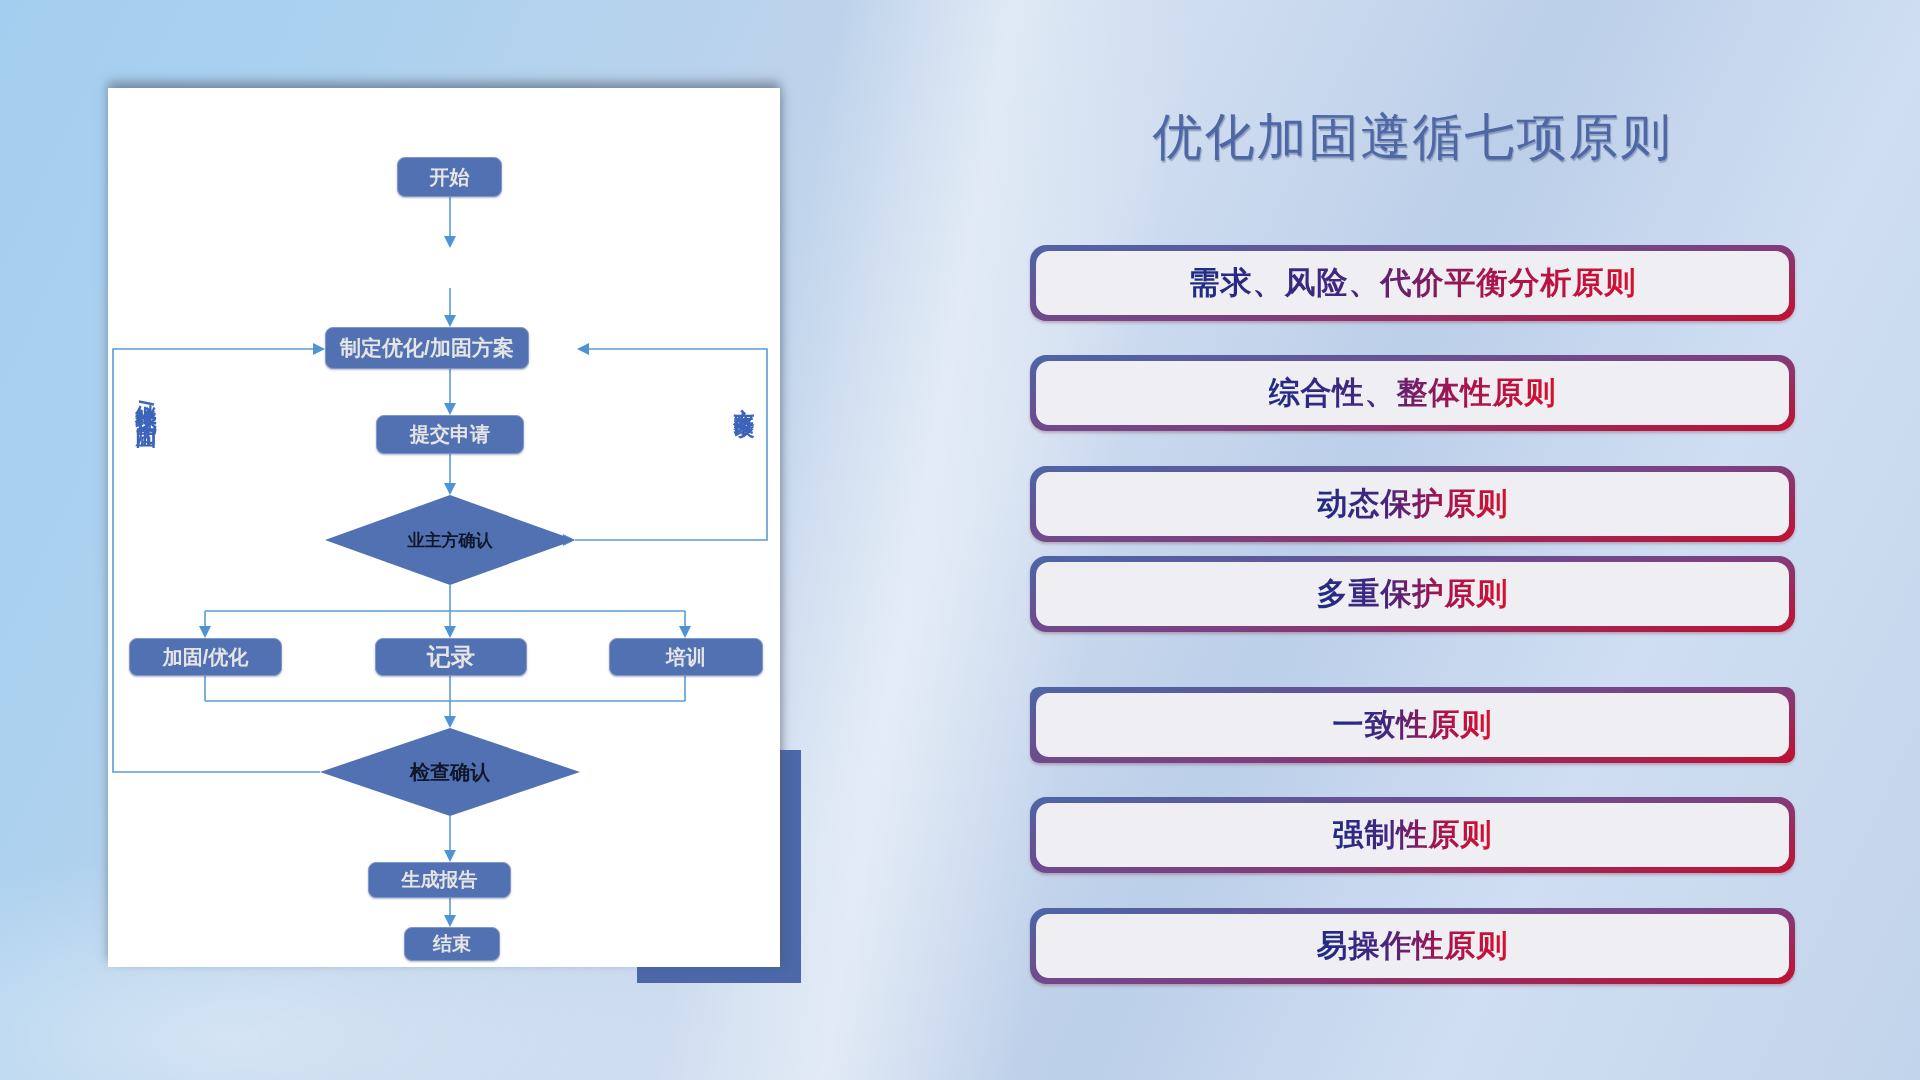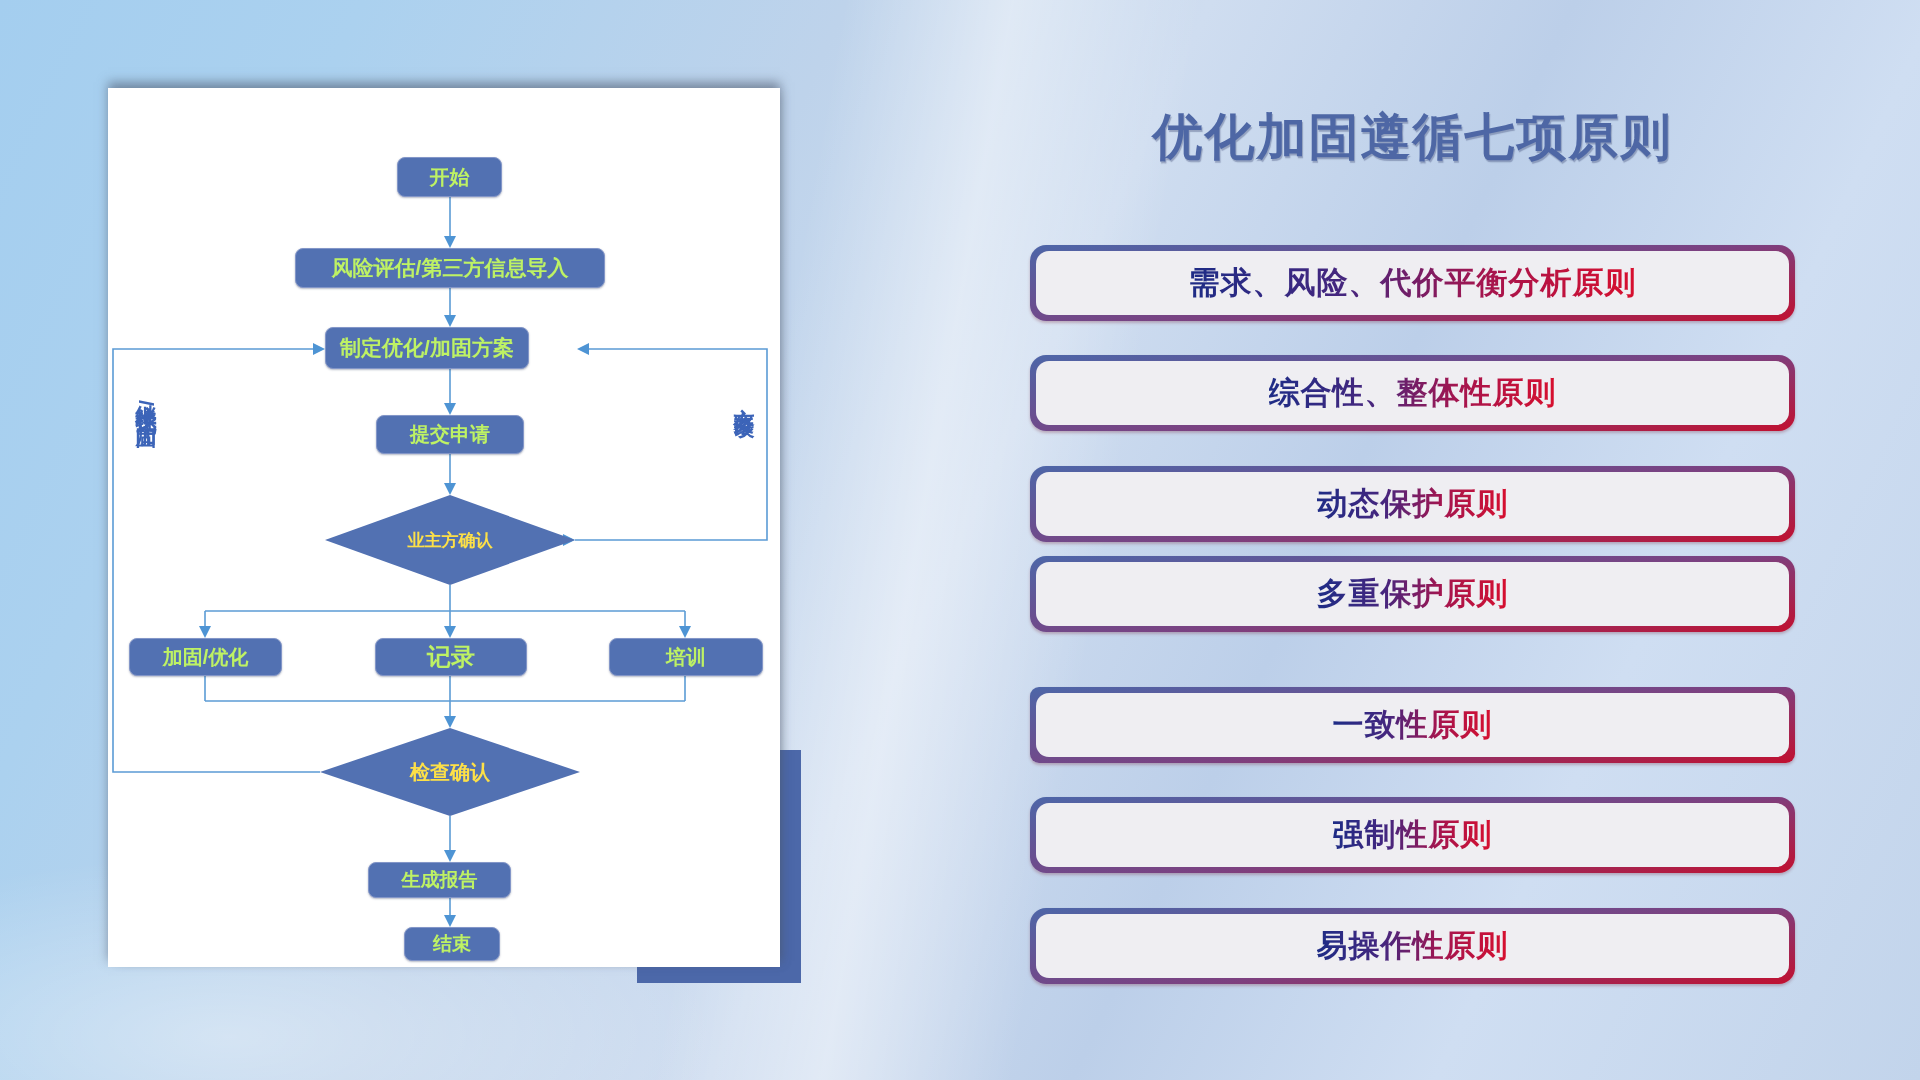--- a/index.html
+++ b/index.html
@@ -21,37 +21,37 @@
 
   
   .accent-rect{position:absolute;left:637px;top:750px;width:164px;height:233px;background:var(--accent-rect);}
   .flow-card{
     position:absolute;left:108px;top:88px;width:672px;height:879px;background:#ffffff;
     box-shadow:0 -6px 10px rgba(75,85,105,.55), 6px 0 10px -5px rgba(75,85,105,.30);
   }
   .flow-card svg{position:absolute;left:0;top:0;}
   .fnode{
     position:absolute;background:var(--node-blue);border:1px solid var(--node-border);
-    border-radius:8px;color:#bef264;font-weight:bold;display:flex;align-items:center;justify-content:center;
+    border-radius:8px;color:#e5e5e5;font-weight:bold;display:flex;align-items:center;justify-content:center;
     white-space:nowrap;box-shadow:0 1px 2px rgba(40,55,95,.35);
   }
   .fdiamond{
-    position:absolute;background:var(--node-blue);color:#fde047;font-weight:bold;
+    position:absolute;background:var(--node-blue);color:#0f172a;font-weight:bold;
     display:flex;align-items:center;justify-content:center;white-space:nowrap;
     clip-path:polygon(50% 0,100% 50%,50% 100%,0 50%);
   }
   .vlabel{
     position:absolute;writing-mode:vertical-rl;color:var(--label-blue);
     font-weight:bold;font-size:21px;letter-spacing:3px;line-height:1;
   }
 
   
   .panel-title{
     position:absolute;left:1010px;top:104px;width:805px;text-align:center;
-    font-size:50px;font-weight:bold;color:var(--title-blue);letter-spacing:2px;
+    font-size:50px;font-weight:normal;color:var(--title-blue);letter-spacing:2px;
     text-shadow:1px 2px 1px rgba(46,58,104,.35);
   }
   .principle{
     position:absolute;left:1030px;width:765px;height:76px;border-radius:16px;padding:6px;
     background:linear-gradient(172deg,var(--border-blue) 0%,#7C4080 55%,var(--border-red) 100%);
     box-shadow:0 2px 3px rgba(120,40,60,.30);
   }
   .principle-inner{
     width:100%;height:100%;border-radius:13px;background:var(--pbox-bg);
     display:flex;align-items:center;justify-content:center;
@@ -104,21 +104,20 @@
       <polygon points="336,762 348,762 342,774"></polygon>
       <polygon points="336,827 348,827 342,839"></polygon>
       <polygon points="481,255 481,267 469,261"></polygon>
       <polygon points="455,446 455,458 467,452"></polygon>
       <polygon points="205,255 205,267 217,261"></polygon>
     </g>
   </svg>
 
   <div class="fnode" style="left:289px;top:69px;width:105px;height:40px;font-size:20px;">开始</div>
 
-  <div class="fnode" style="left:187px;top:160px;width:310px;height:40px;font-size:21px;">风险评估/第三方信息导入</div>
 
   <div class="fnode" style="left:217px;top:239px;width:204px;height:42px;font-size:21px;">制定优化/加固方案</div>
 
   <div class="fnode" style="left:268px;top:327px;width:148px;height:39px;font-size:20px;">提交申请</div>
 
   <div class="fdiamond" style="left:217px;top:407px;width:250px;height:90px;font-size:17px;">业主方确认</div>
 
   <div class="fnode" style="left:21px;top:550px;width:153px;height:38px;font-size:20px;">加固/优化</div>
 
   <div class="fnode" style="left:267px;top:550px;width:152px;height:38px;font-size:24px;">记录</div>

